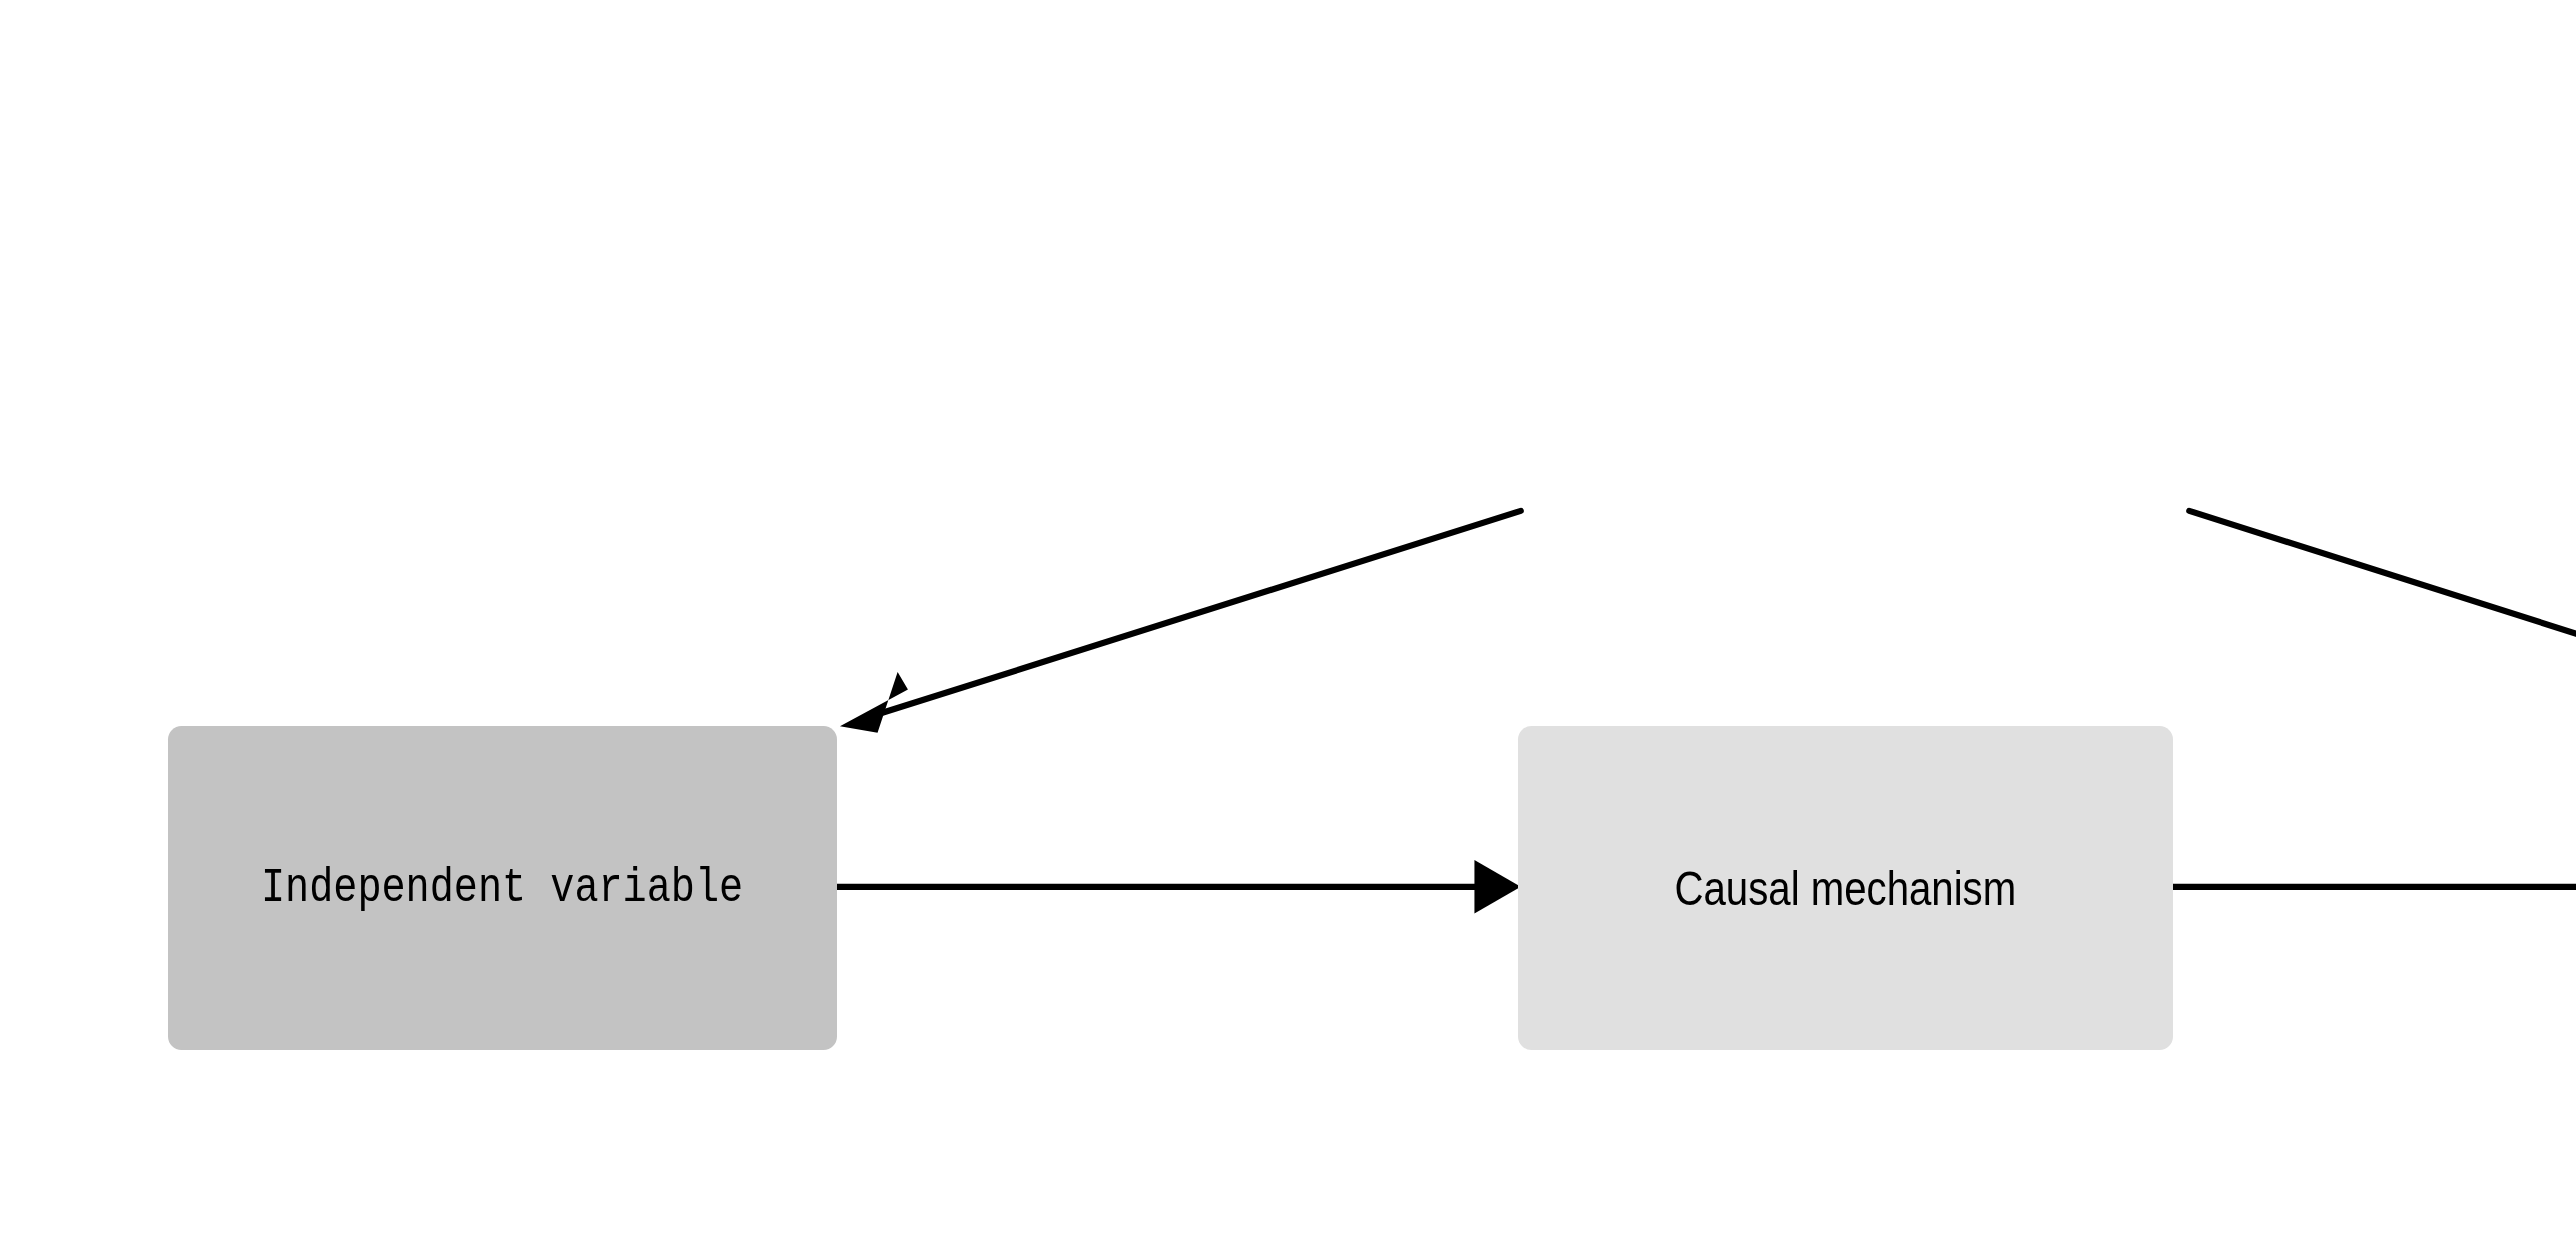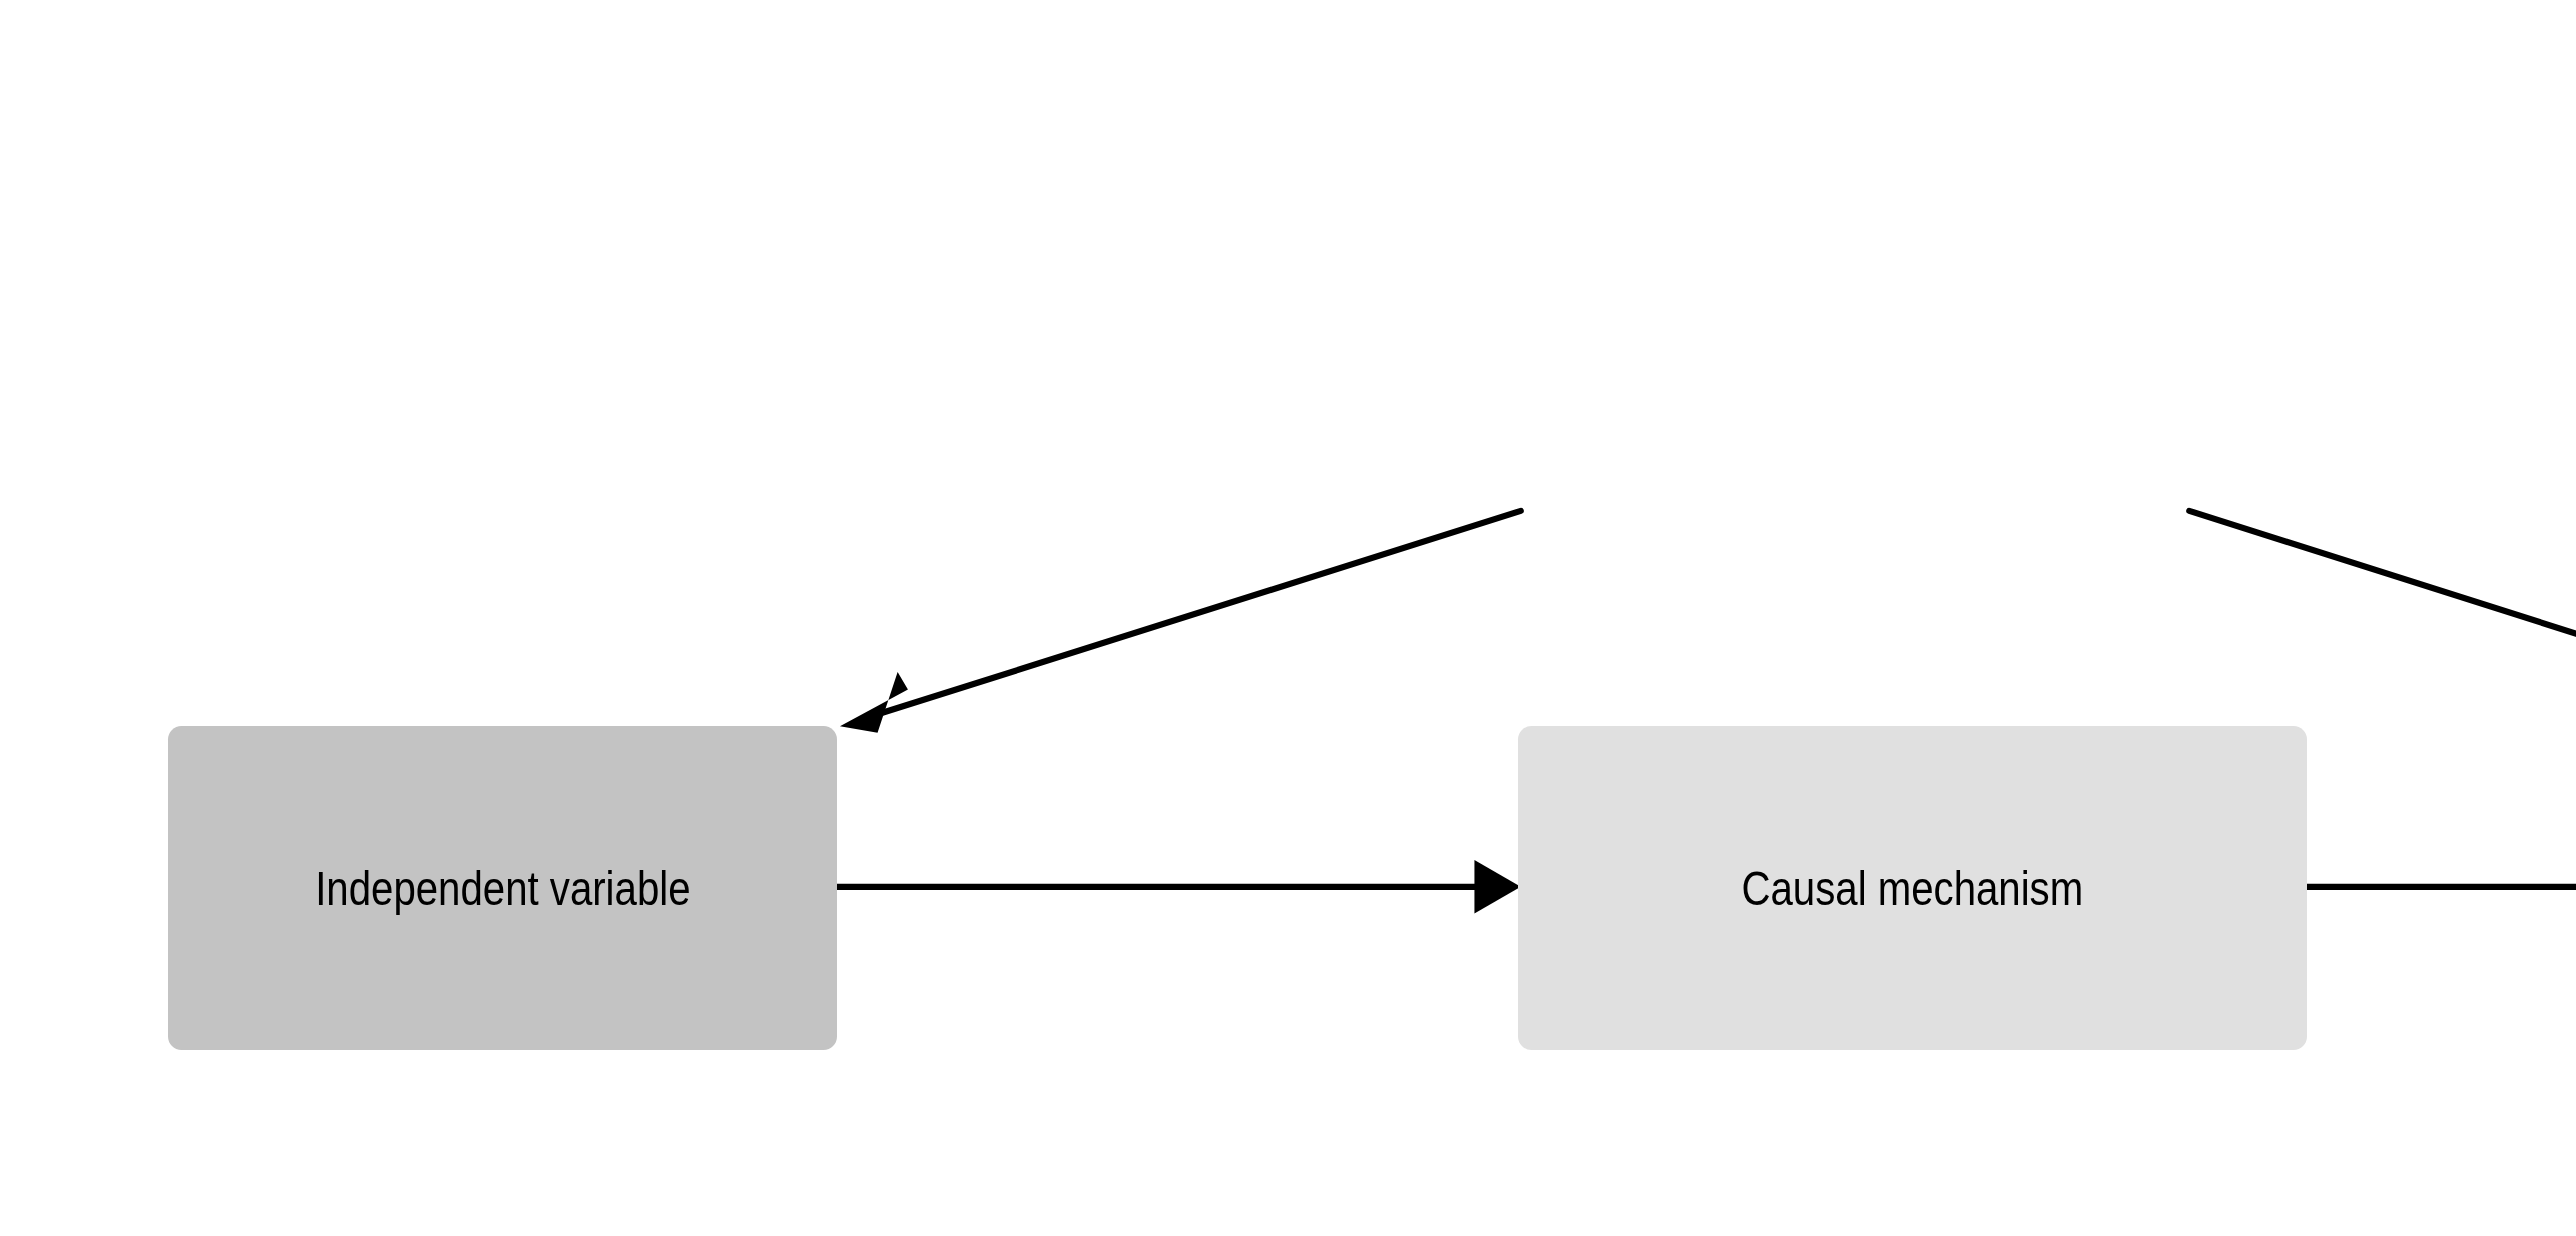--- a/index.html
+++ b/index.html
@@ -44,21 +44,21 @@
   }
 
   
   #node-confounding {
     left: 1517px;  top: 187px;  width: 675px; height: 324px;
   }
   #node-independent {
     left: 168px;   top: 726px; width: 669px; height: 324px;
   }
   #node-causal {
-    left: 1518px;  top: 726px; width: 789px; height: 324px;
+    left: 1518px;  top: 726px; width: 655px; height: 324px;
   }
 
   .edge-layer {
     position: absolute;
     left: 0; top: 0;
     width: 3709px;
     height: 1236px;
     pointer-events: none;
   }
 </style>
@@ -84,21 +84,21 @@
       <polygon points="2952,1722 2862,1670 2862,1774" fill="#000000"></polygon>
     </g>
 
     <g>
       <line x1="4218" y1="1722" x2="5496" y2="1722" stroke="#000000" stroke-width="12" stroke-linecap="butt"></line>
       <polygon points="5570,1722 5480,1670 5480,1774" fill="#000000"></polygon>
     </g>
   </svg>
 
 
-  <div class="node-box" id="node-independent" style="background-color: rgb(195, 195, 195);">
+  <div class="node-box" id="node-independent" style="background-color: rgb(195, 195, 195); font-family: Liberation Mono, monospace;">
     <span class="node-label" style="color: rgb(0, 0, 0);">Independent variable</span>
   </div>
 
   <div class="node-box" id="node-causal" style="background-color: rgb(224, 224, 224);">
     <span class="node-label" style="color: rgb(0, 0, 0);">Causal mechanism</span>
   </div>
 
 </div>
 
 

